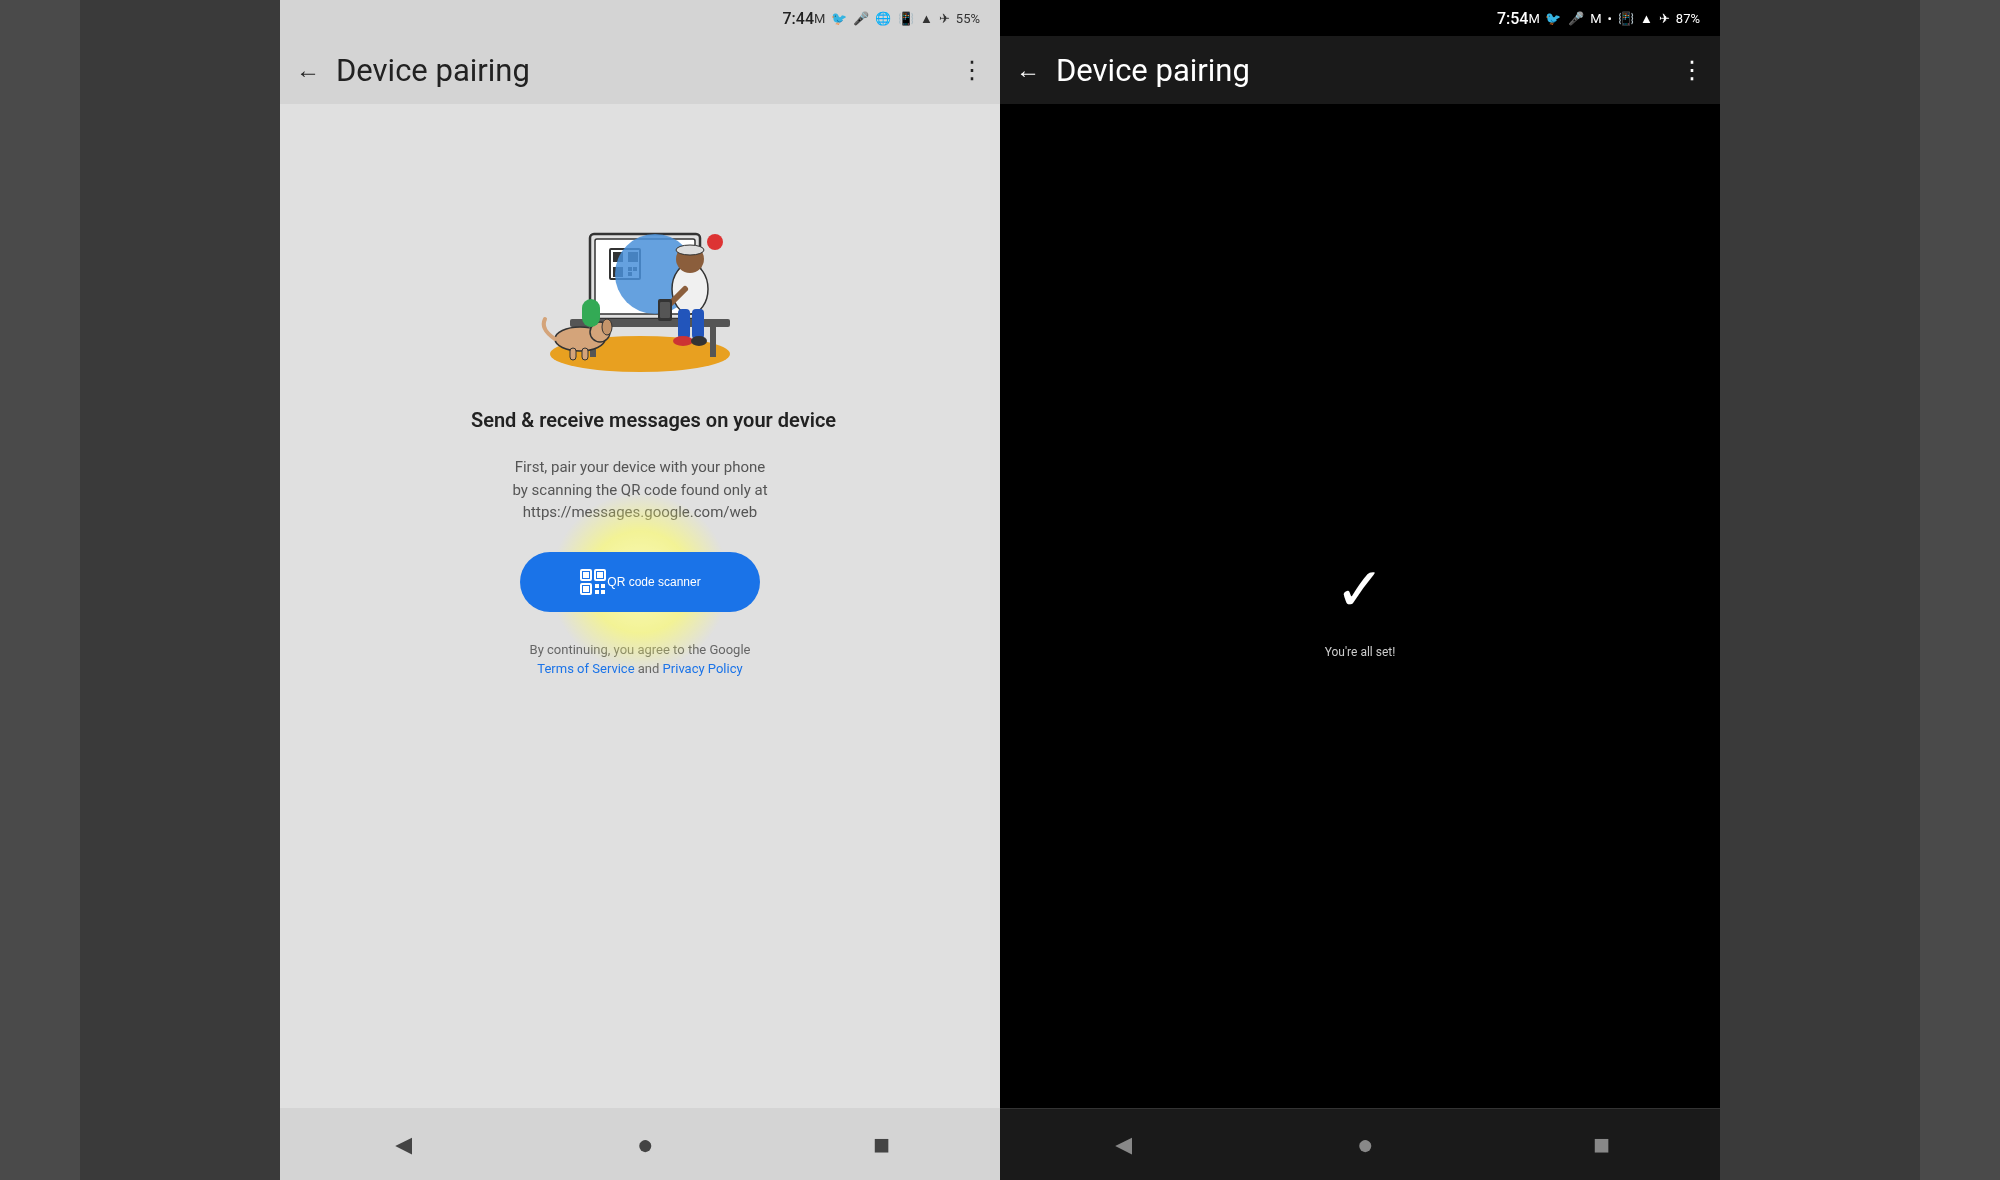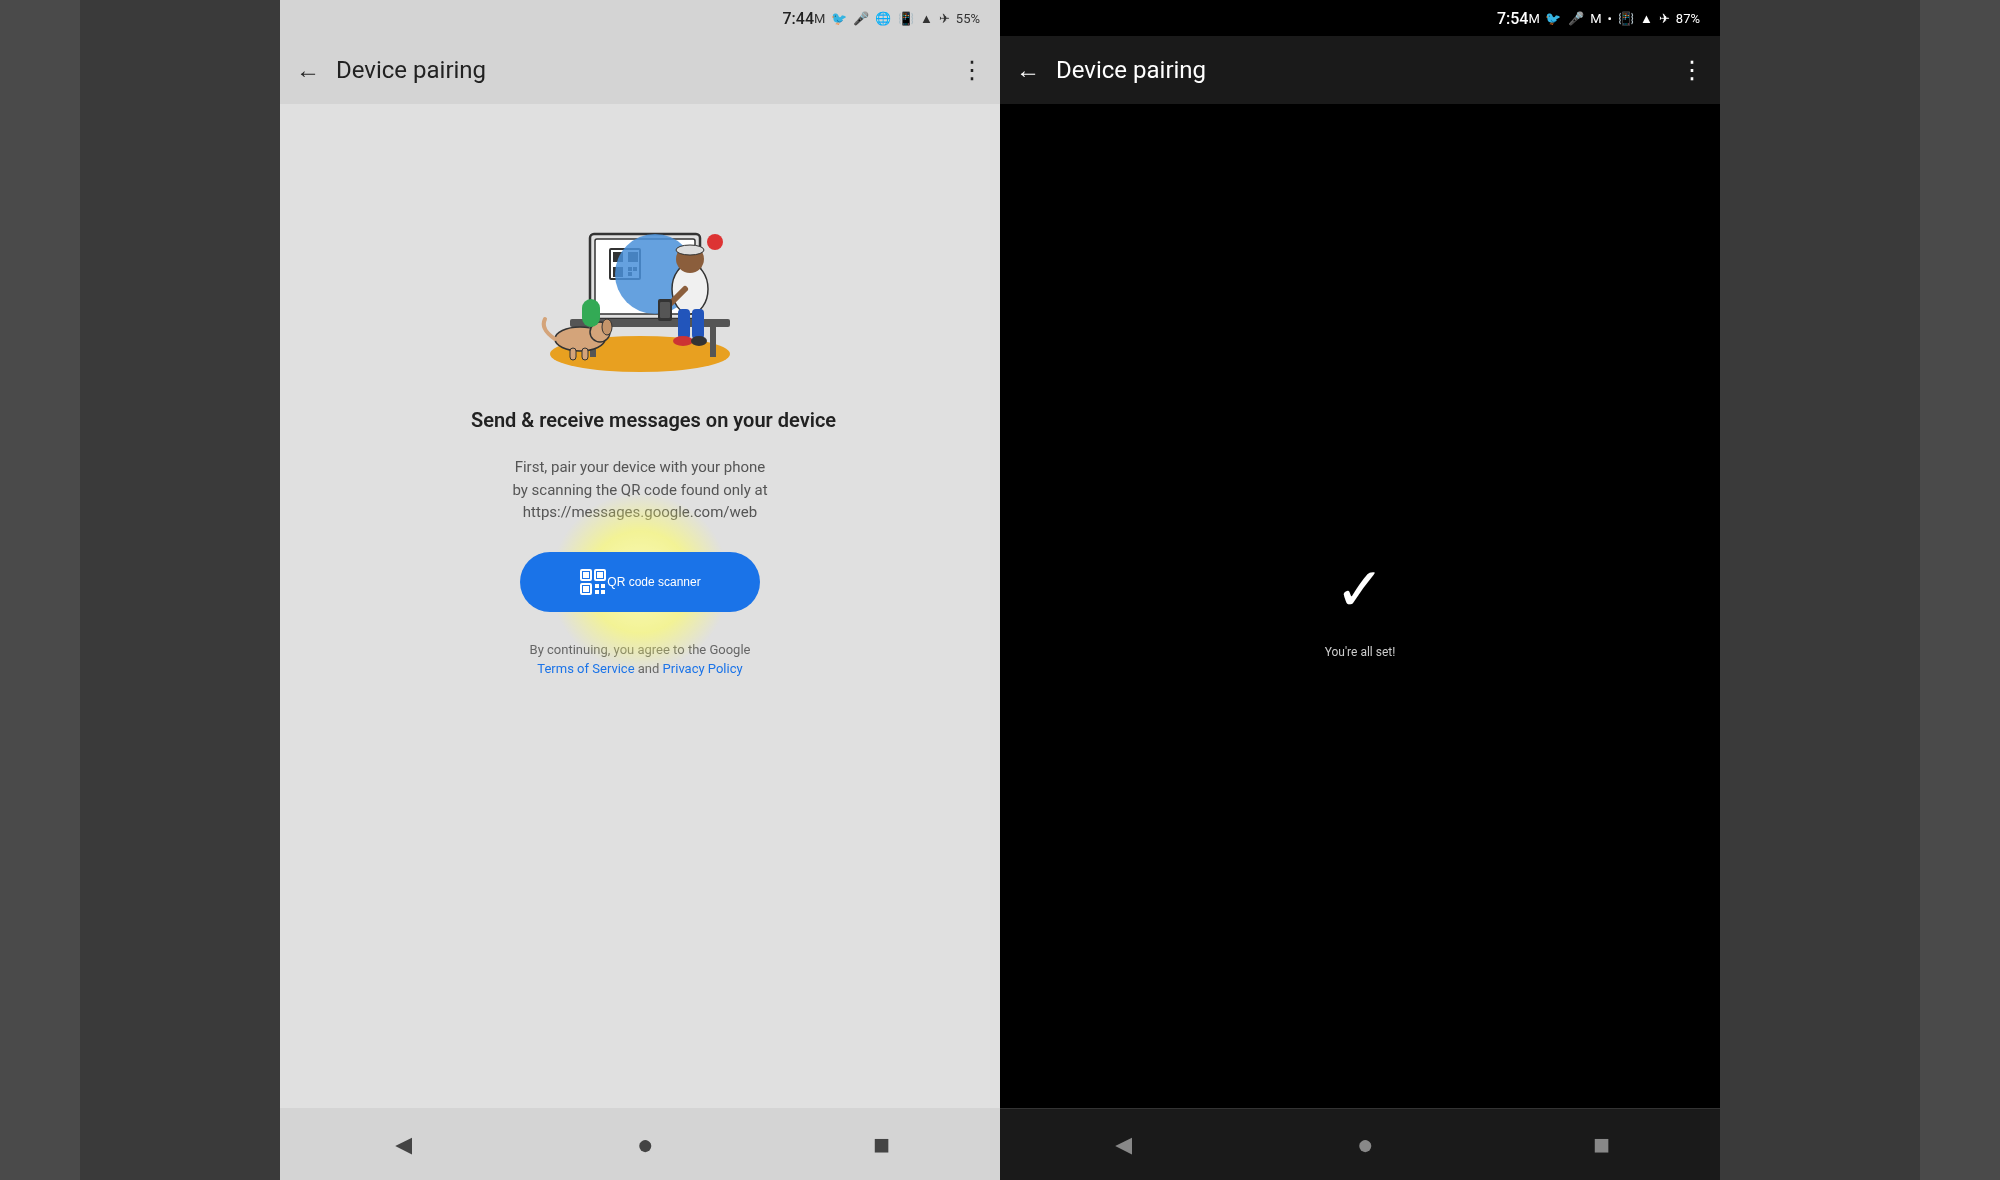--- a/index.html
+++ b/index.html
@@ -106,21 +106,21 @@
       cursor: pointer;
       margin-right: 16px;
     }
 
     .phone.right .back-arrow {
       color: #fff;
     }
 
     .app-title {
       flex: 1;
-      font-size: 24px;
+      font-size: 31px;
       font-weight: 400;
       color: #222;
     }
 
     .phone.right .app-title {
       color: #fff;
     }
 
     .more-icon {
       font-size: 24px;

